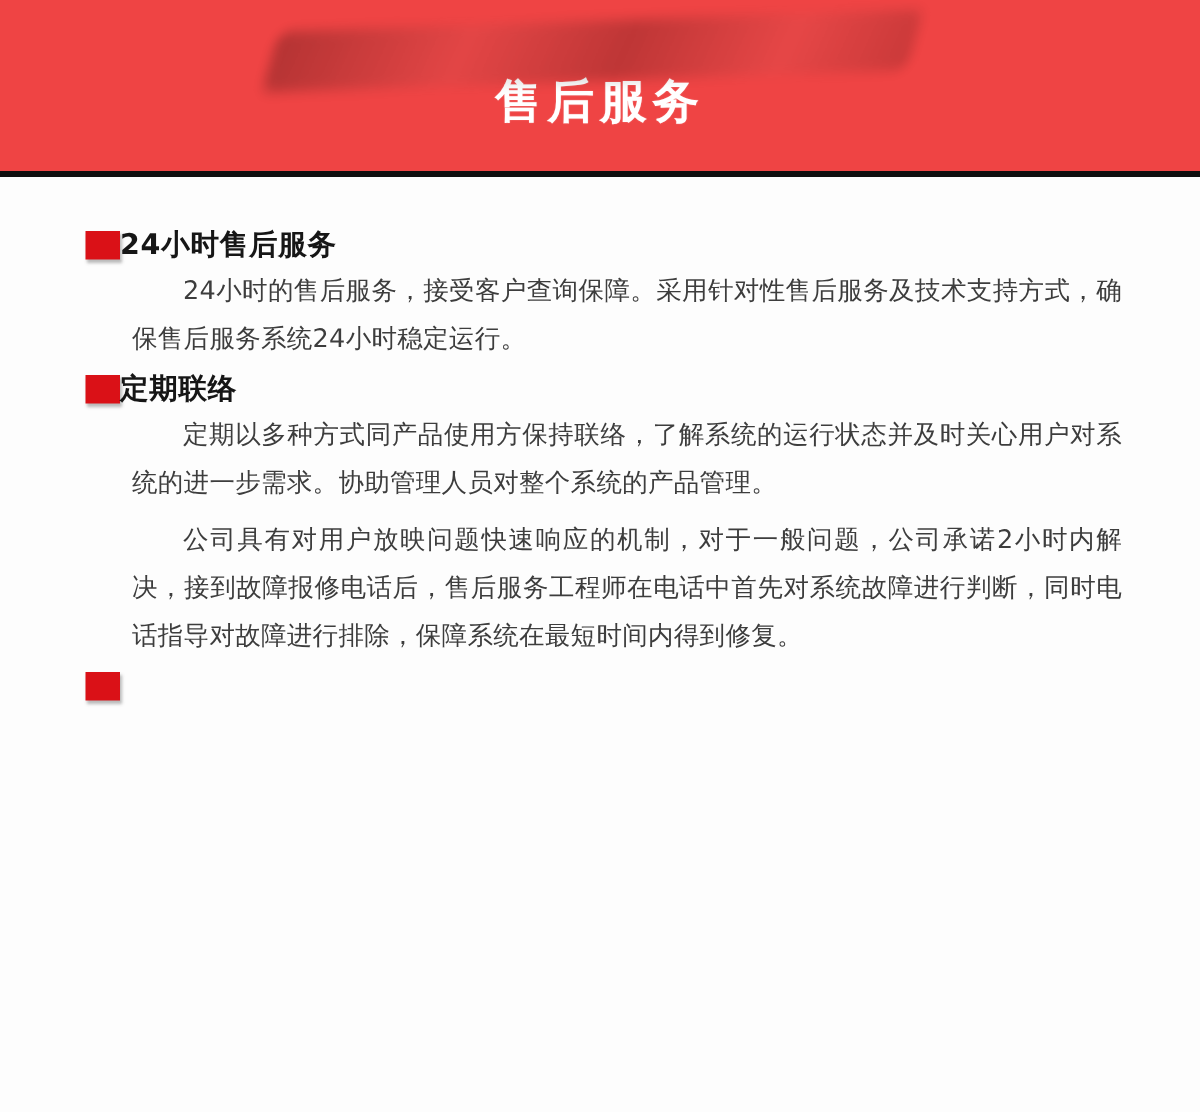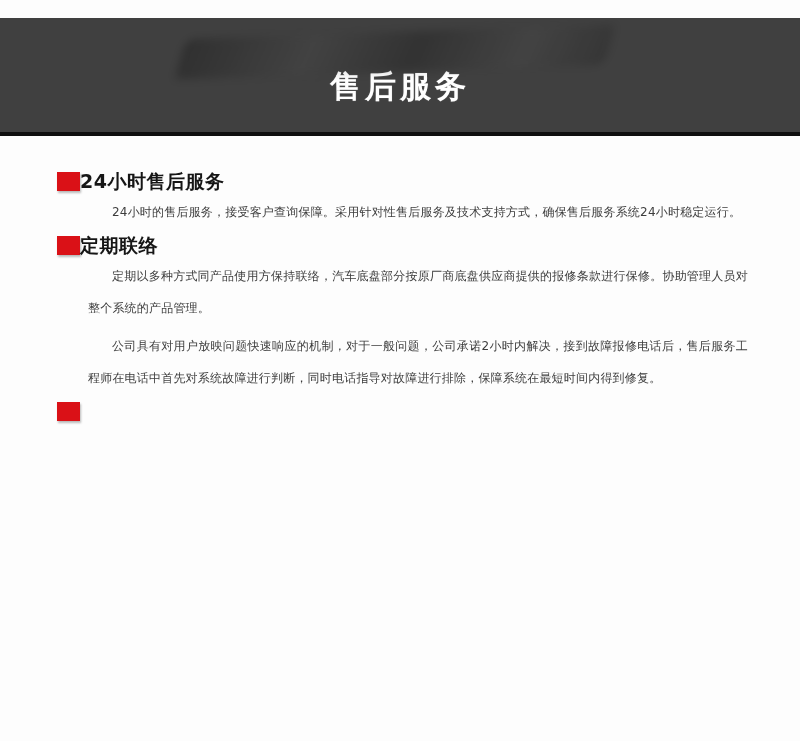--- a/index.html
+++ b/index.html
@@ -14,24 +14,24 @@
   }
   .page {
     position: relative;
     width: 800px;
     height: 741px;
     background: #fdfdfd;
   }
   
   .banner {
     position: relative;
-    margin-top: 18px;
+    margin-top: 0;
     width: 100%;
     height: 118px;
-    background: #404040;
+    background: #ef4444;
     border-bottom: 4px solid #0f0f0f;
     display: flex;
     align-items: flex-end;
     justify-content: center;
     overflow: hidden;
   }
   .banner .watermark {
     position: absolute;
     top: 14px;
     left: 180px;
@@ -78,21 +78,21 @@
   .heading {
     margin: 0;
     font-size: 19px;
     font-weight: bold;
     color: #161616;
     letter-spacing: 0.5px;
     line-height: 22px;
   }
   .para {
     margin: 4px 0 6px 31px;
-    font-size: 12px;
+    font-size: 17px;
     line-height: 32px;
     color: #3d3d3d;
     text-align: justify;
     text-indent: 2em;
     letter-spacing: 0.2px;
   }
 </style>
 </head>
 <body>
 
@@ -111,21 +111,21 @@
         <h2 class="heading">24小时售后服务</h2>
       </div>
       <p class="para">24小时的售后服务，接受客户查询保障。采用针对性售后服务及技术支持方式，确保售后服务系统24小时稳定运行。</p>
     </section>
 
     <section class="section">
       <div class="section-header">
         <span class="bullet"></span>
         <h2 class="heading">定期联络</h2>
       </div>
-      <p class="para">定期以多种方式同产品使用方保持联络，汽车底盘部分按原厂商底盘供应商提供的报修条款进行保修。协助管理人员对整个系统的产品管理。</p>
+      <p class="para">定期以多种方式同产品使用方保持联络，了解系统的运行状态并及时关心用户对系统的进一步需求。协助管理人员对整个系统的产品管理。</p>
     </section>
 
     <section class="section">
       <p class="para">公司具有对用户放映问题快速响应的机制，对于一般问题，公司承诺2小时内解决，接到故障报修电话后，售后服务工程师在电话中首先对系统故障进行判断，同时电话指导对故障进行排除，保障系统在最短时间内得到修复。</p>
     </section>
 
     <section class="section">
       <div class="section-header">
         <span class="bullet"></span>
       </div>

